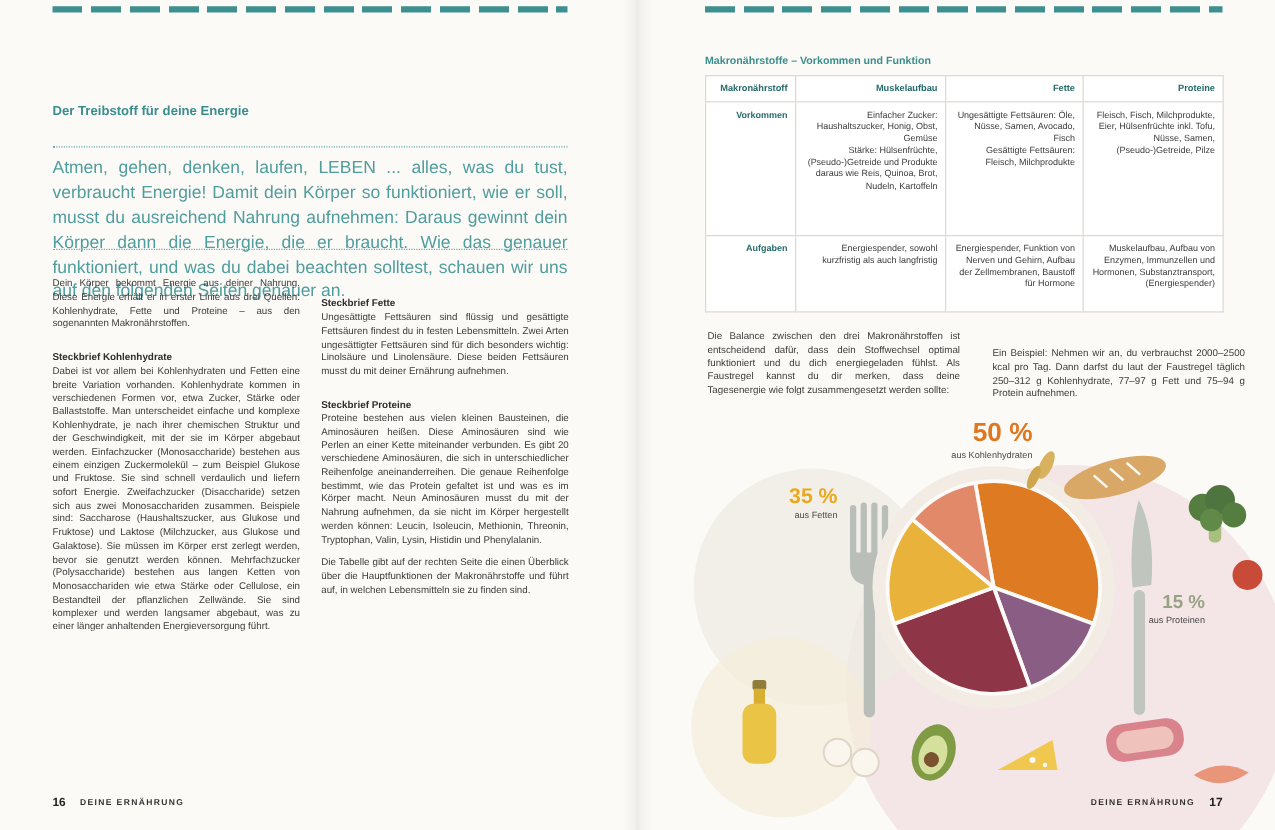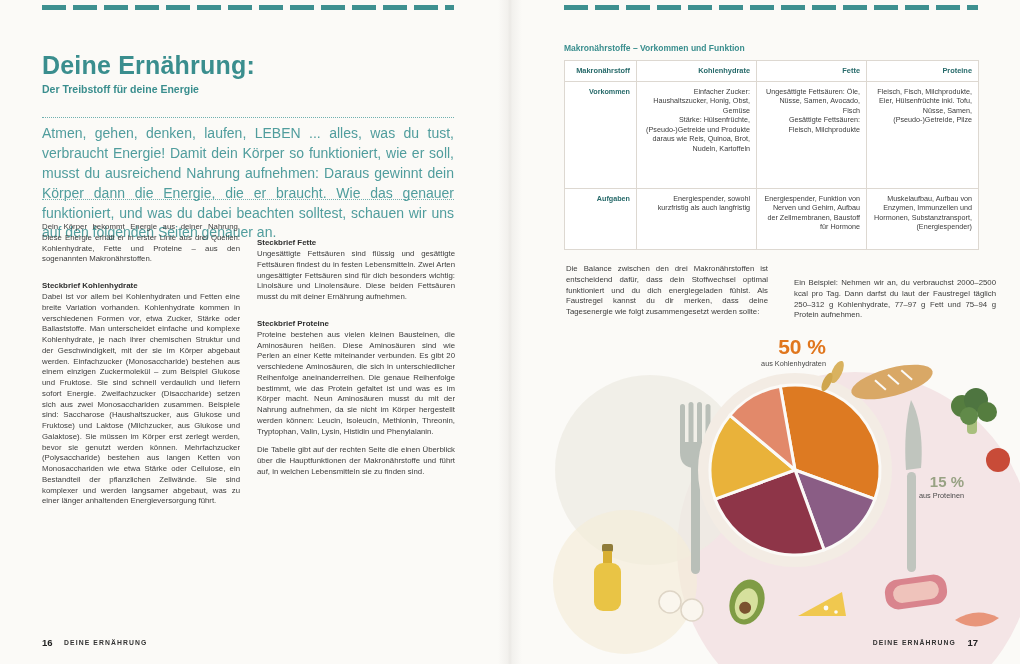--- a/index.html
+++ b/index.html
@@ -70,21 +70,20 @@
   #pct-15 .num{font-size:15px;color:#98a284}
 </style>
 </head>
 <body>
 
 <div id="spread">
 
   <div class="page" id="page-left">
     <div class="dashes dashes-left"></div>
 
-    <h1 class="title">Deine Ernährung:</h1>
     <h2 class="subtitle">Der Treibstoff für deine Energie</h2>
 
     <div class="rule-dotted" style="left:42px;top:117px;width:412px"></div>
     <p class="intro">Atmen, gehen, denken, laufen, LEBEN ... alles, was du tust, verbraucht Energie! Damit dein Körper so funktioniert, wie er soll, musst du ausreichend Nahrung aufnehmen: Daraus gewinnt dein Körper dann die Energie, die er braucht. Wie das genauer funktioniert, und was du dabei beachten solltest, schauen wir uns auf den folgenden Seiten genauer an.</p>
     <div class="rule-dotted" style="left:42px;top:199px;width:412px"></div>
 
     <div class="cols">
       <div class="col">
         <p class="body-text">Dein Körper bekommt Energie aus deiner Nahrung. Diese Energie erhält er in erster Linie aus drei Quellen: Kohlenhydrate, Fette und Proteine – aus den sogenannten Makronährstoffen.</p>
         <h4 class="steck-h">Steckbrief Kohlenhydrate</h4>
@@ -113,21 +112,21 @@
     <table class="nutri-table">
       <colgroup>
         <col style="width:72px">
           <col style="width:120px">
           <col style="width:110px">
           <col style="width:112px">
       </colgroup>
       <thead>
         <tr>
           <th>Makronährstoff</th>
-          <th>Kohlenhydrate</th>
+          <th>Muskelaufbau</th>
           <th>Fette</th>
           <th>Proteine</th>
         </tr>
       </thead>
       <tbody>
         <tr class="row-vorkommen">
           <td class="row-label">Vorkommen</td>
           <td>Einfacher Zucker: Haushaltszucker, Honig, Obst, Gemüse
 Stärke: Hülsenfrüchte, (Pseudo-)Getreide und Produkte daraus wie Reis, Quinoa, Brot, Nudeln, Kartoffeln</td>
           <td>Ungesättigte Fettsäuren: Öle, Nüsse, Samen, Avocado, Fisch
@@ -221,20 +220,24 @@
         <g>
           <path d="M445 300 q22 -14 44 -2 q-22 16 -44 2 z" fill="#e8957a"></path>
         </g>
       </svg>
     </div>
 
     <div class="pct" id="pct-50">
       <div class="num">50 %</div>
       <div class="cap">aus Kohlenhydraten</div>
     </div>
+    <div class="pct" id="pct-35">
+      <div class="num">35 %</div>
+      <div class="cap">aus Fetten</div>
+    </div>
     <div class="pct" id="pct-15">
       <div class="num">15 %</div>
       <div class="cap">aus Proteinen</div>
     </div>
 
     <div class="footer" id="footer-right">
       <span class="footer-label">DEINE ERNÄHRUNG</span>
       <span class="pageno">17</span>
     </div>
   </div>

